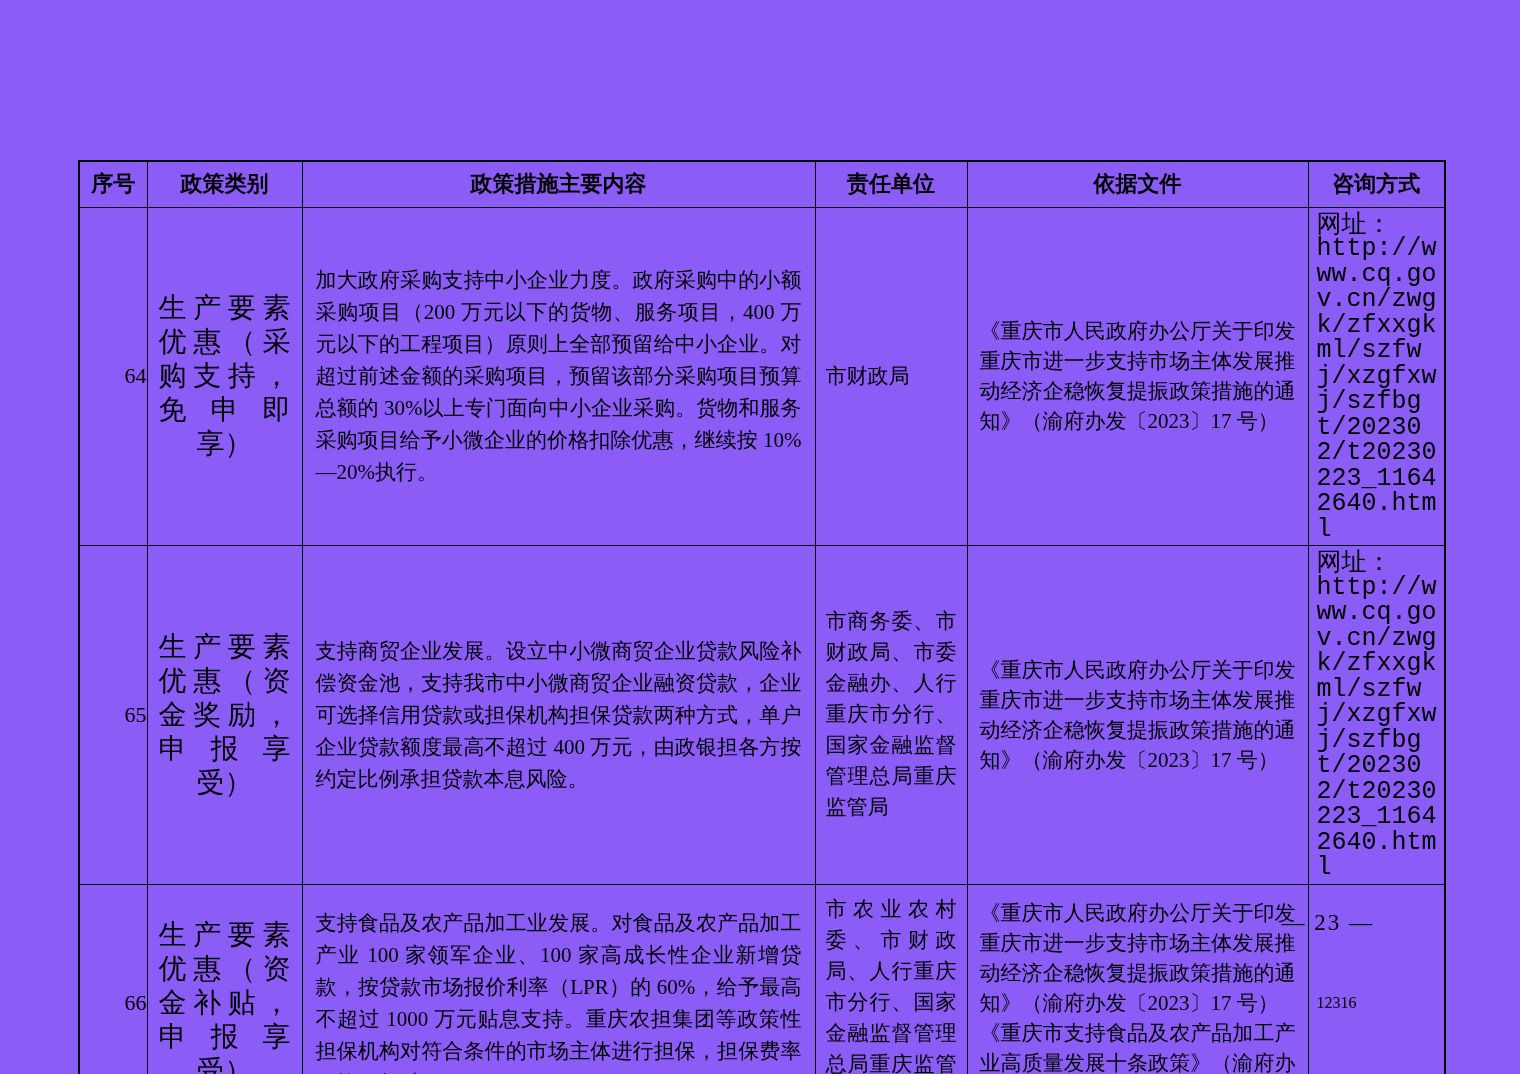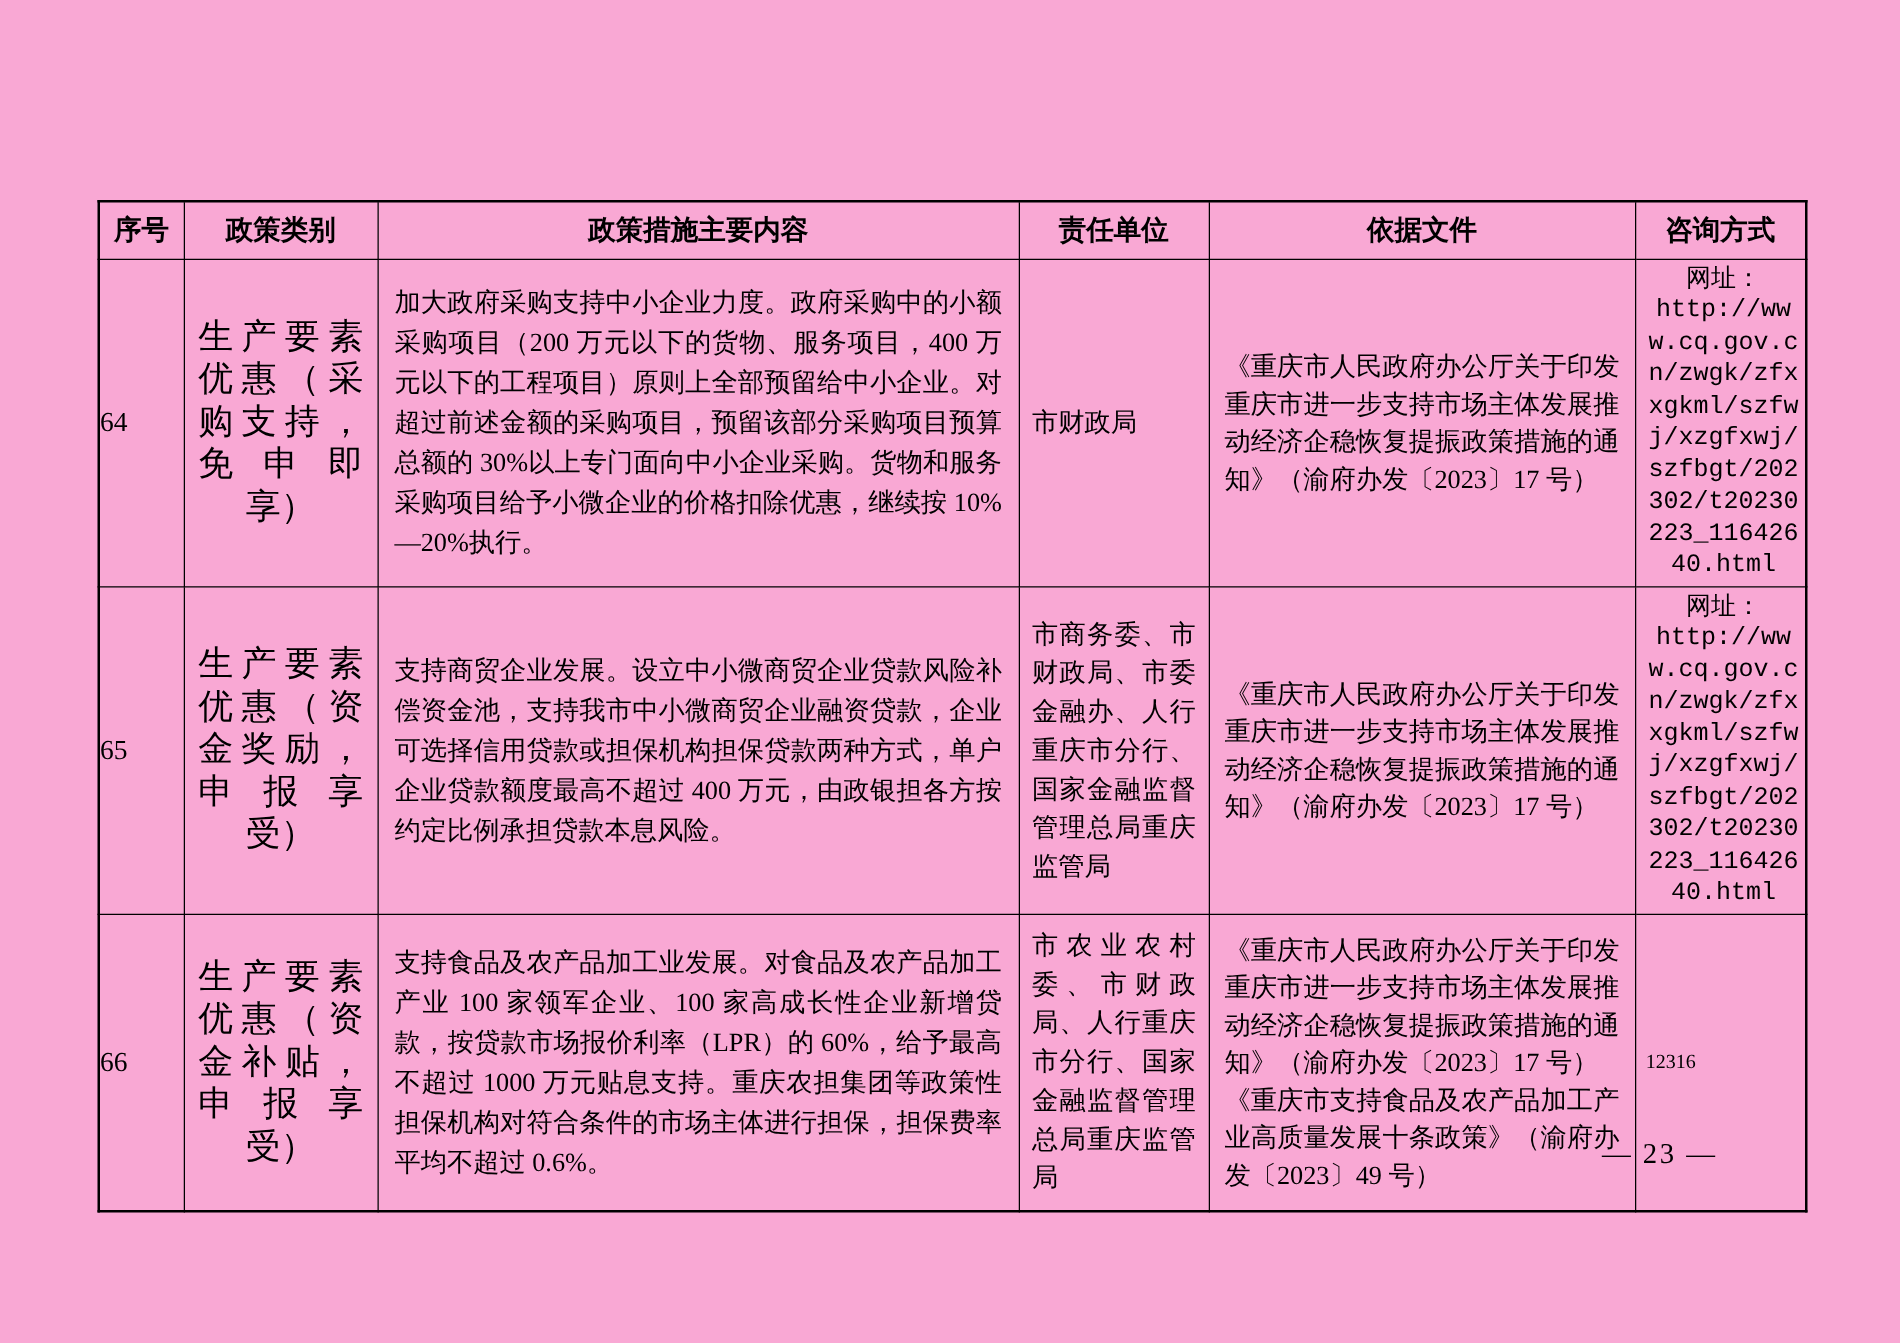--- a/index.html
+++ b/index.html
@@ -5,21 +5,21 @@
   * { margin: 0; padding: 0; box-sizing: border-box; }
   html, body {
     width: 1520px; height: 1074px;
     background: #ffffff;
     color: #000000;
     font-family: "Liberation Serif", "DejaVu Serif", serif;
   }
   .page {
     position: relative;
     width: 1520px; height: 1074px;
-    background: #f9a8d4;
+    background: #8b5cf6;
     overflow: hidden;
   }
   table.policy-table {
     position: absolute;
     left: 78px; top: 160px;
     width: 1366px;
     table-layout: fixed;
     border-collapse: collapse;
     border: 2px solid #000000;
   }
@@ -30,21 +30,21 @@
   }
   .policy-table thead th {
     font-family: "Liberation Sans", "DejaVu Sans", sans-serif;
     font-weight: bold;
     font-size: 22px;
     text-align: center;
     height: 46px;
     padding: 0 2px;
   }
   .cell-no {
-    text-align: left;
+    text-align: right;
     font-size: 22px;
   }
   .cell-category {
     font-size: 28px;
     line-height: 34px;
     padding: 0 11px;
     text-align: justify;
     text-align-last: center;
     text-justify: inter-character;
   }
@@ -65,24 +65,24 @@
   .cell-basis {
     font-size: 21px;
     line-height: 30px;
     padding: 2px 12px;
     text-align: justify;
     text-justify: inter-character;
   }
   .cell-basis p { margin: 0; }
   .cell-consult {
     vertical-align: top;
-    font-size: 20px;
+    font-size: 25px;
     line-height: 25.5px;
     padding: 3px 3px 3px 8px;
-    text-align: center;
+    text-align: left;
   }
   .cell-consult .url {
     word-break: break-all;
     font-family: Liberation Mono, monospace;
   }
   .cell-consult-mid {
     vertical-align: middle;
     font-size: 16px;
     line-height: 26px;
     padding: 0 3px 0 8px;

